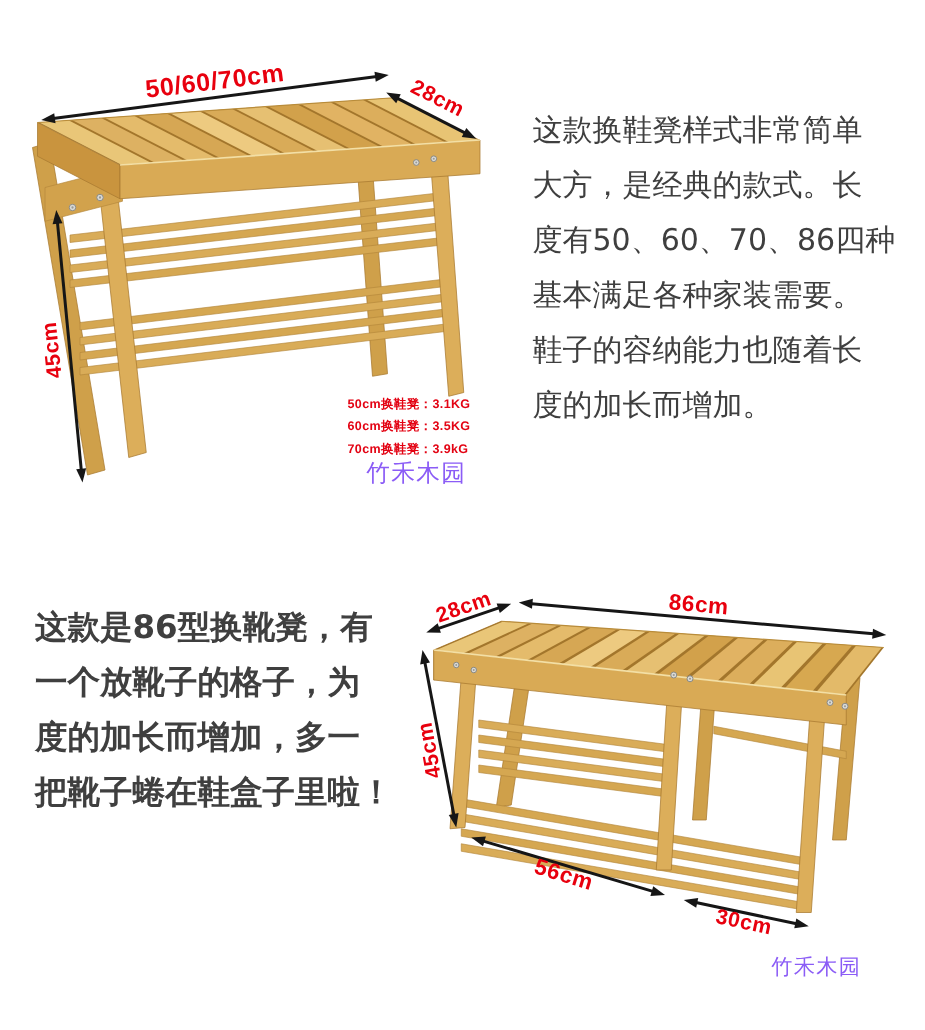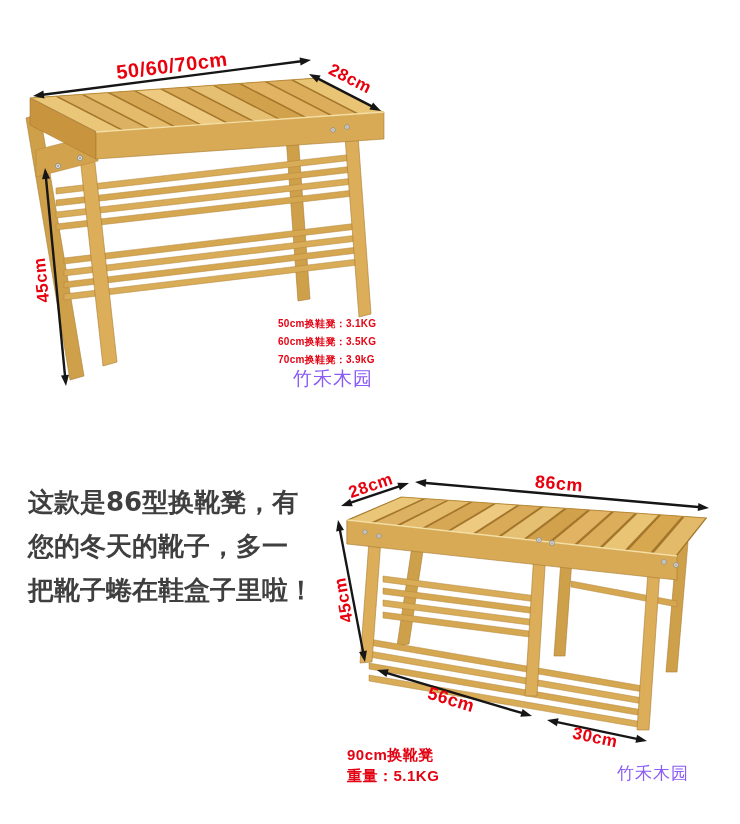--- a/index.html
+++ b/index.html
@@ -77,24 +77,33 @@
     <span class="dim" style="left:350px;top:79px;font-size:17px;transform:translate(-50%,-50%) rotate(27deg);">28cm</span>
     <span class="dim" style="left:42px;top:280px;font-size:17px;transform:translate(-50%,-50%) rotate(-96deg);">45cm</span>
     <div class="weights" style="left:278px;top:315px;">
       <div class="weight-line">50cm换鞋凳：3.1KG</div>
       <div class="weight-line">60cm换鞋凳：3.5KG</div>
       <div class="weight-line">70cm换鞋凳：3.9kG</div>
     </div>
     <span class="watermark" style="left:293px;top:366px;font-size:19px;">竹禾木园</span>
   </section>
 
+  <section class="text-block" style="left:426px;top:82px;font-size:24px;line-height:44px;">
+    <div class="line">这款换鞋凳样式非常简单</div>
+    <div class="line">大方，是经典的款式。长</div>
+    <div class="line">度有50、60、70、86四种</div>
+    <div class="line">基本满足各种家装需要。</div>
+    <div class="line">鞋子的容纳能力也随着长</div>
+    <div class="line">度的加长而增加。</div>
+  </section>
 
   <section class="text-block" style="left:28px;top:480px;font-size:26px;line-height:44px;font-weight:bold;">
     <div class="line">这款是86型换靴凳，有</div>
-    <div class="line">您的冬天的靴子，多一</div>
+    <div class="line">一个放靴子的格子，为</div>
+    <div class="line">度的加长而增加，多一</div>
     <div class="line">把靴子蜷在鞋盒子里啦！</div>
   </section>
 
   <section class="photo" style="left:325px;top:450px;width:415px;height:374px;">
     <svg id="svg-bench-large" viewBox="0 0 415 374" width="415" height="374">
         <polygon points="89,83 101,81 84,194 72,196" fill="#cfa04a" stroke="#a87a30" stroke-width="0.6"></polygon>
         <polygon points="237,96 248,95 240,206 229,206" fill="#cfa04a" stroke="#a87a30" stroke-width="0.6"></polygon>
         <polygon points="352,93 363,92 352,222 341,222" fill="#cfa04a" stroke="#a87a30" stroke-width="0.6"></polygon>
         <polygon points="246,131 352,151 352,157 246,137" fill="#d5a751" stroke="#b2853a" stroke-width="0.5"></polygon>
         <polygon points="44,189 318,236 318,242 44,195" fill="#d5a751" stroke="#b2853a" stroke-width="0.5"></polygon>
@@ -152,20 +161,16 @@
         <polygon points="207,266 195.316556589377,266.70508869709425 197.59263238350576,259.0357028690516" fill="#161616"></polygon>
         <line x1="229.82922797281577" y1="271.6441378742913" x2="314.1707720271842" y2="289.3558621257087" stroke="#161616" stroke-width="2.4"></line>
         <polygon points="222,270 231.94311952547602,276.17530356355843 233.5872573997673,268.3460755907427" fill="#161616"></polygon>
         <polygon points="322,291 310.41274260023266,292.6539244092573 312.056880474524,284.82469643644157" fill="#161616"></polygon>
       </svg>
     <span class="dim" style="left:46px;top:36px;font-size:17px;transform:translate(-50%,-50%) rotate(-19deg);">28cm</span>
     <span class="dim" style="left:234px;top:34px;font-size:18px;transform:translate(-50%,-50%) rotate(5deg);">86cm</span>
     <span class="dim" style="left:19px;top:150px;font-size:17px;transform:translate(-50%,-50%) rotate(-100deg);">45cm</span>
     <span class="dim" style="left:126px;top:250px;font-size:18px;transform:translate(-50%,-50%) rotate(17deg);">56cm</span>
     <span class="dim" style="left:270px;top:288px;font-size:17px;transform:translate(-50%,-50%) rotate(12deg);">30cm</span>
-    <div class="boot-info" style="left:22px;top:294px;">
-      <div>90cm换靴凳</div>
-      <div>重量：5.1KG</div>
-    </div>
     <span class="watermark" style="left:292px;top:312px;font-size:17px;">竹禾木园</span>
   </section>
 
 </div>
 
 </body></html>

